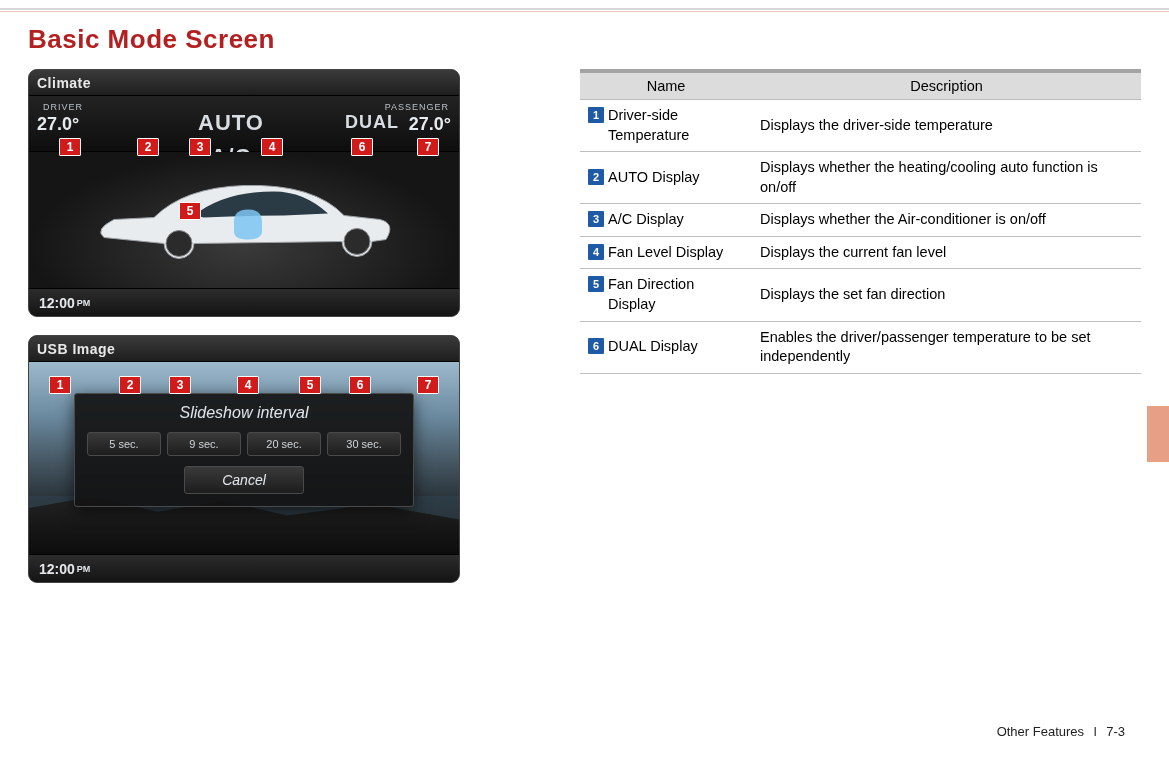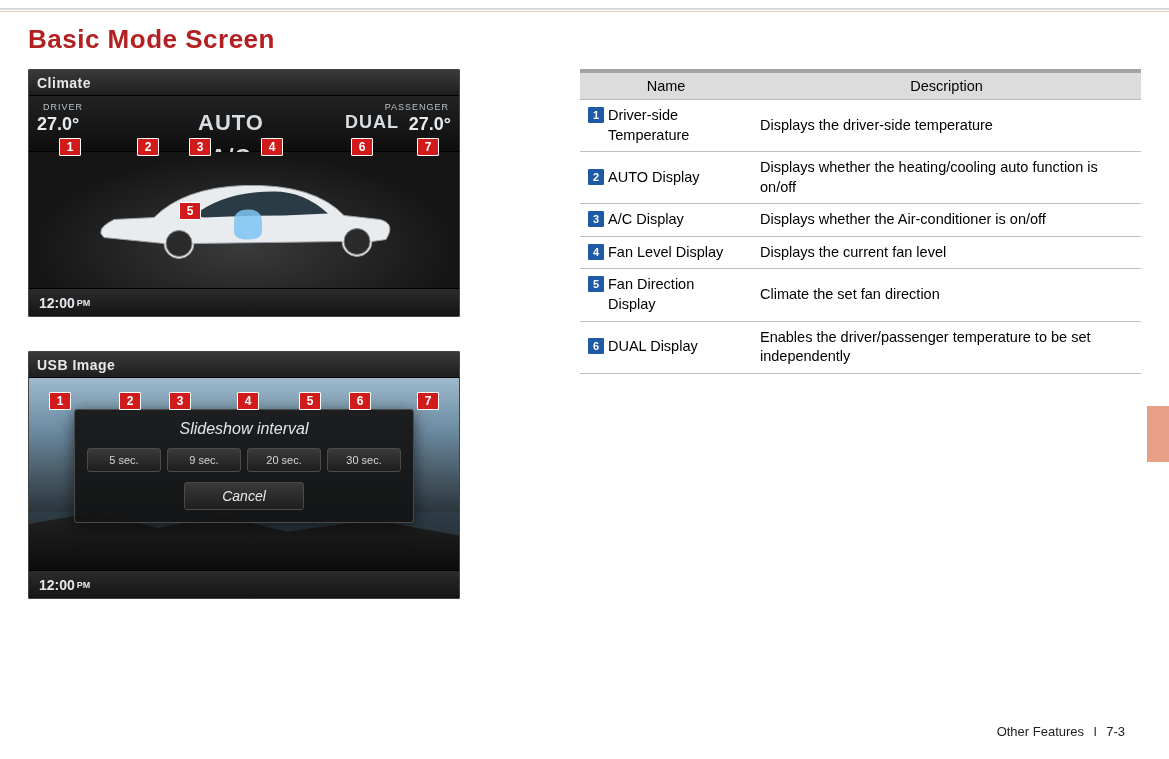--- a/index.html
+++ b/index.html
@@ -38,27 +38,27 @@
     display: flex;
     gap: 120px;
     align-items: flex-start;
   }
   .left-col { width: 432px; }
   .right-col { flex: 1; }
 
   
   .screen {
     border: 1px solid #444;
-    border-radius: 1px;
+    border-radius: 9px;
     width: 432px;
     height: 248px;
     background: #1b1b1b;
     position: relative;
     overflow: hidden;
-    margin-bottom: 34px;
+    margin-bottom: 18px;
   }
   .screen .hdr {
     height: 26px;
     line-height: 26px;
     padding-left: 8px;
     color: #e8e8e8;
     font-size: 14px;
     font-weight: bold;
     letter-spacing: 0.5px;
     background: linear-gradient(#3a3a3a, #1e1e1e);
@@ -338,21 +338,21 @@
           <tr>
             <td class="nm"><span class="numbox">3</span><span>A/C Display</span></td>
             <td>Displays whether the Air-conditioner is on/off</td>
           </tr>
           <tr>
             <td class="nm"><span class="numbox">4</span><span>Fan Level Display</span></td>
             <td>Displays the current fan level</td>
           </tr>
           <tr>
             <td class="nm"><span class="numbox">5</span><span>Fan Direction</span><br><span class="indent">Display</span></td>
-            <td>Climate the set fan direction</td>
+            <td>Displays the set fan direction</td>
           </tr>
           <tr>
             <td class="nm"><span class="numbox">6</span><span>DUAL Display</span></td>
             <td>Enables the driver/passenger temperature to be set independently</td>
           </tr>
         </tbody>
       </table>
     </div>
 
   </div>

